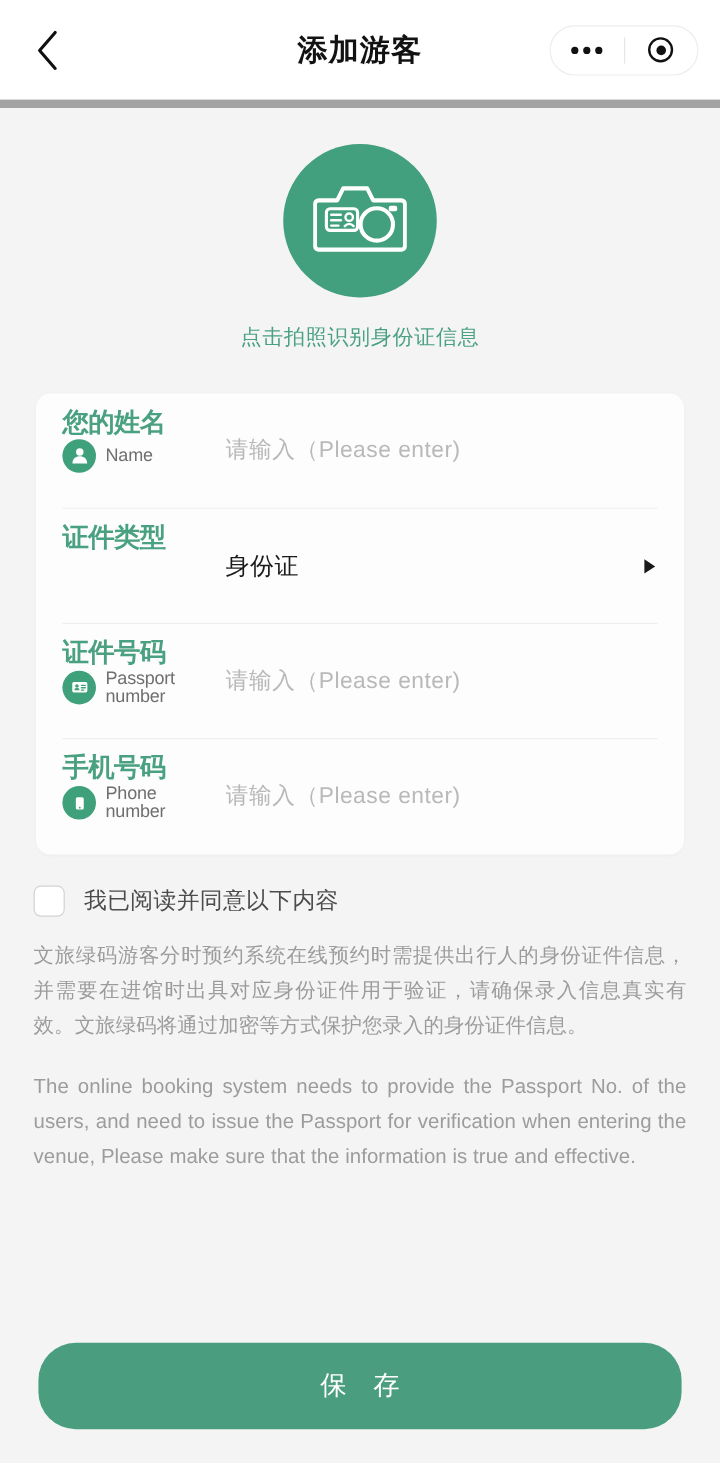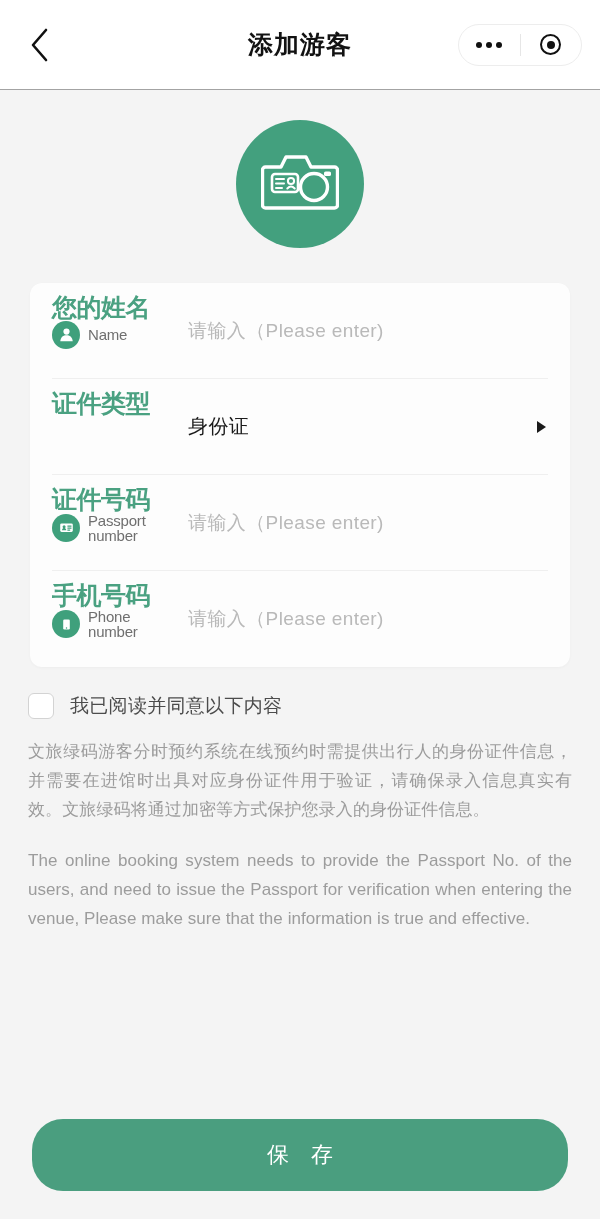--- a/index.html
+++ b/index.html
@@ -21,21 +21,21 @@
 
   
   .header {
     position: relative;
     height: 90px;
     min-height: 90px;
     background: #ffffff;
     display: flex;
     align-items: center;
     justify-content: center;
-    border-bottom: 1px solid #a3a3a3;
+    border-bottom: 7px solid #a3a3a3;
   }
   .back-btn {
     position: absolute;
     left: 18px;
     top: 50%;
     transform: translateY(-50%);
     width: 44px; height: 44px;
     display: flex; align-items: center; justify-content: center;
     cursor: pointer;
   }
@@ -119,26 +119,27 @@
   }
   .field-row:last-child { border-bottom: none; }
 
   .field-label {
     width: 118px;
     min-width: 118px;
     position: relative;
     height: 72px;
   }
   .label-cn {
-    font-size: 25px;
+    font-size: 22px;
     font-weight: 700;
     color: #4aa181;
     letter-spacing: -0.5px;
     line-height: 24px;
     white-space: nowrap;
+    font-family: Liberation Serif, serif;
   }
   .label-en-row {
     display: flex;
     align-items: center;
     gap: 8px;
     margin-top: 2px;
   }
   .icon-circle {
     width: 28px; height: 28px;
     min-width: 28px;
@@ -276,20 +277,21 @@
           <rect x="63" y="21.5" width="7" height="4.5" rx="1.6" fill="#ffffff"></rect>
           <rect x="11" y="24" width="26" height="18" rx="3" fill="none" stroke="#ffffff" stroke-width="2.6"></rect>
           <circle cx="30" cy="31" r="3.1" fill="none" stroke="#ffffff" stroke-width="2"></circle>
           <path d="M26.3,38.5 Q30,34.6 33.7,38.5" fill="none" stroke="#ffffff" stroke-width="2" stroke-linecap="round"></path>
           <line x1="15" y1="29" x2="23" y2="29" stroke="#ffffff" stroke-width="2" stroke-linecap="round"></line>
           <line x1="15" y1="33.5" x2="23" y2="33.5" stroke="#ffffff" stroke-width="2" stroke-linecap="round"></line>
           <line x1="15" y1="38" x2="21" y2="38" stroke="#ffffff" stroke-width="2" stroke-linecap="round"></line>
         </svg>
       </span>
     </div>
+    <div class="ocr-hint">点击拍照识别身份证信息</div>
   </div>
 
   <div class="form-card">
 
     <div class="field-row">
       <div class="field-label">
         <div class="label-cn">您的姓名</div>
         <div class="label-en-row">
           <span class="icon-circle">
             <svg width="17" height="17" viewBox="0 0 17 17">

